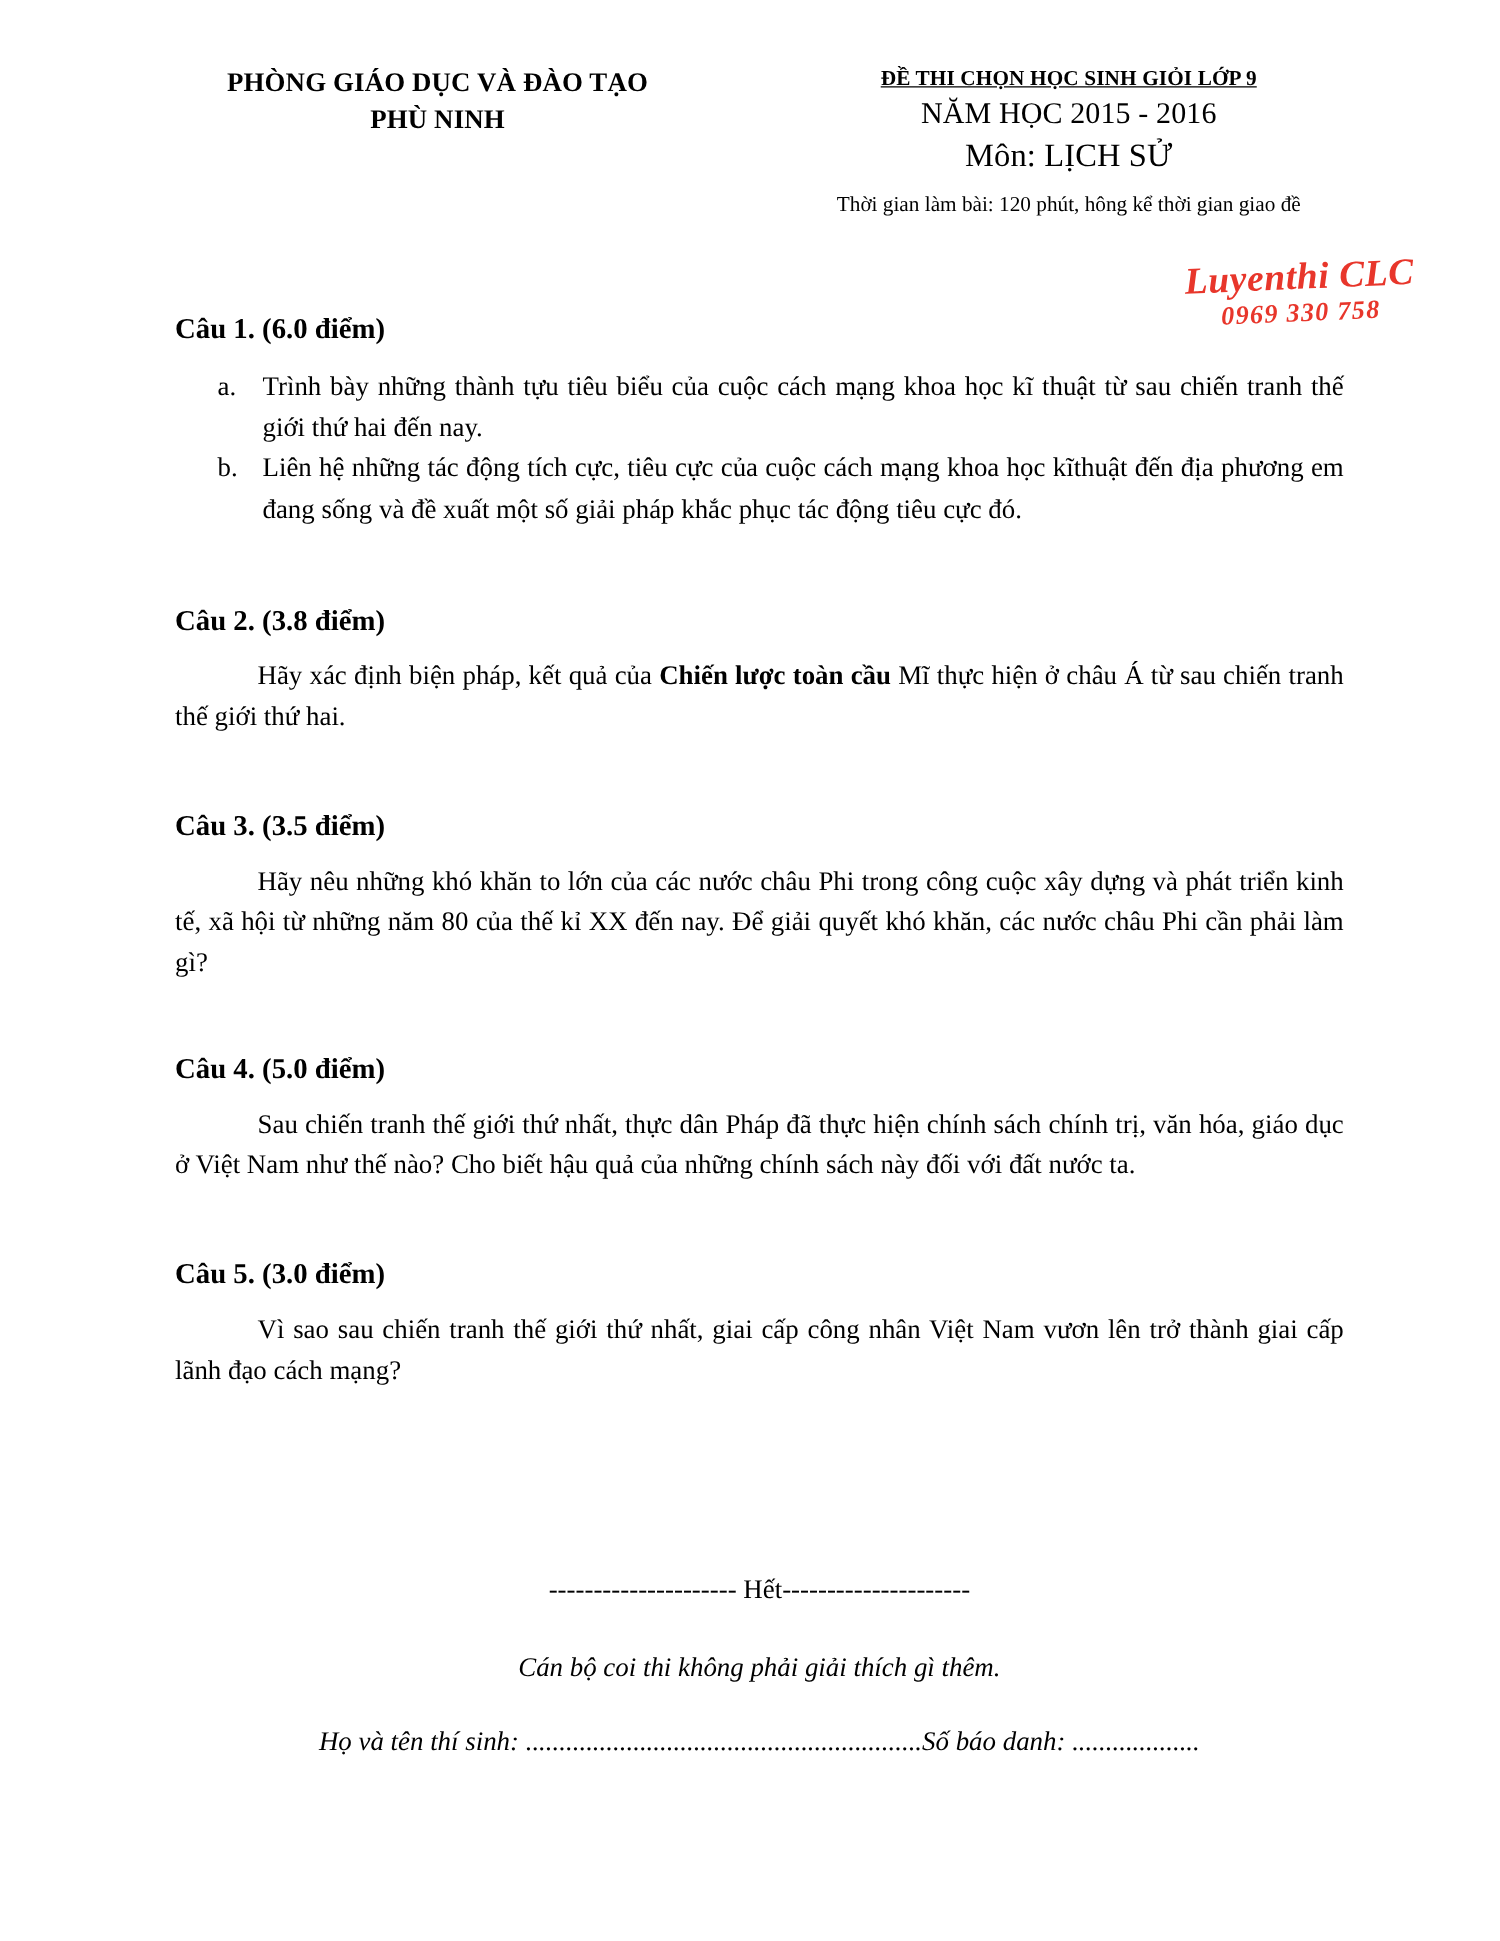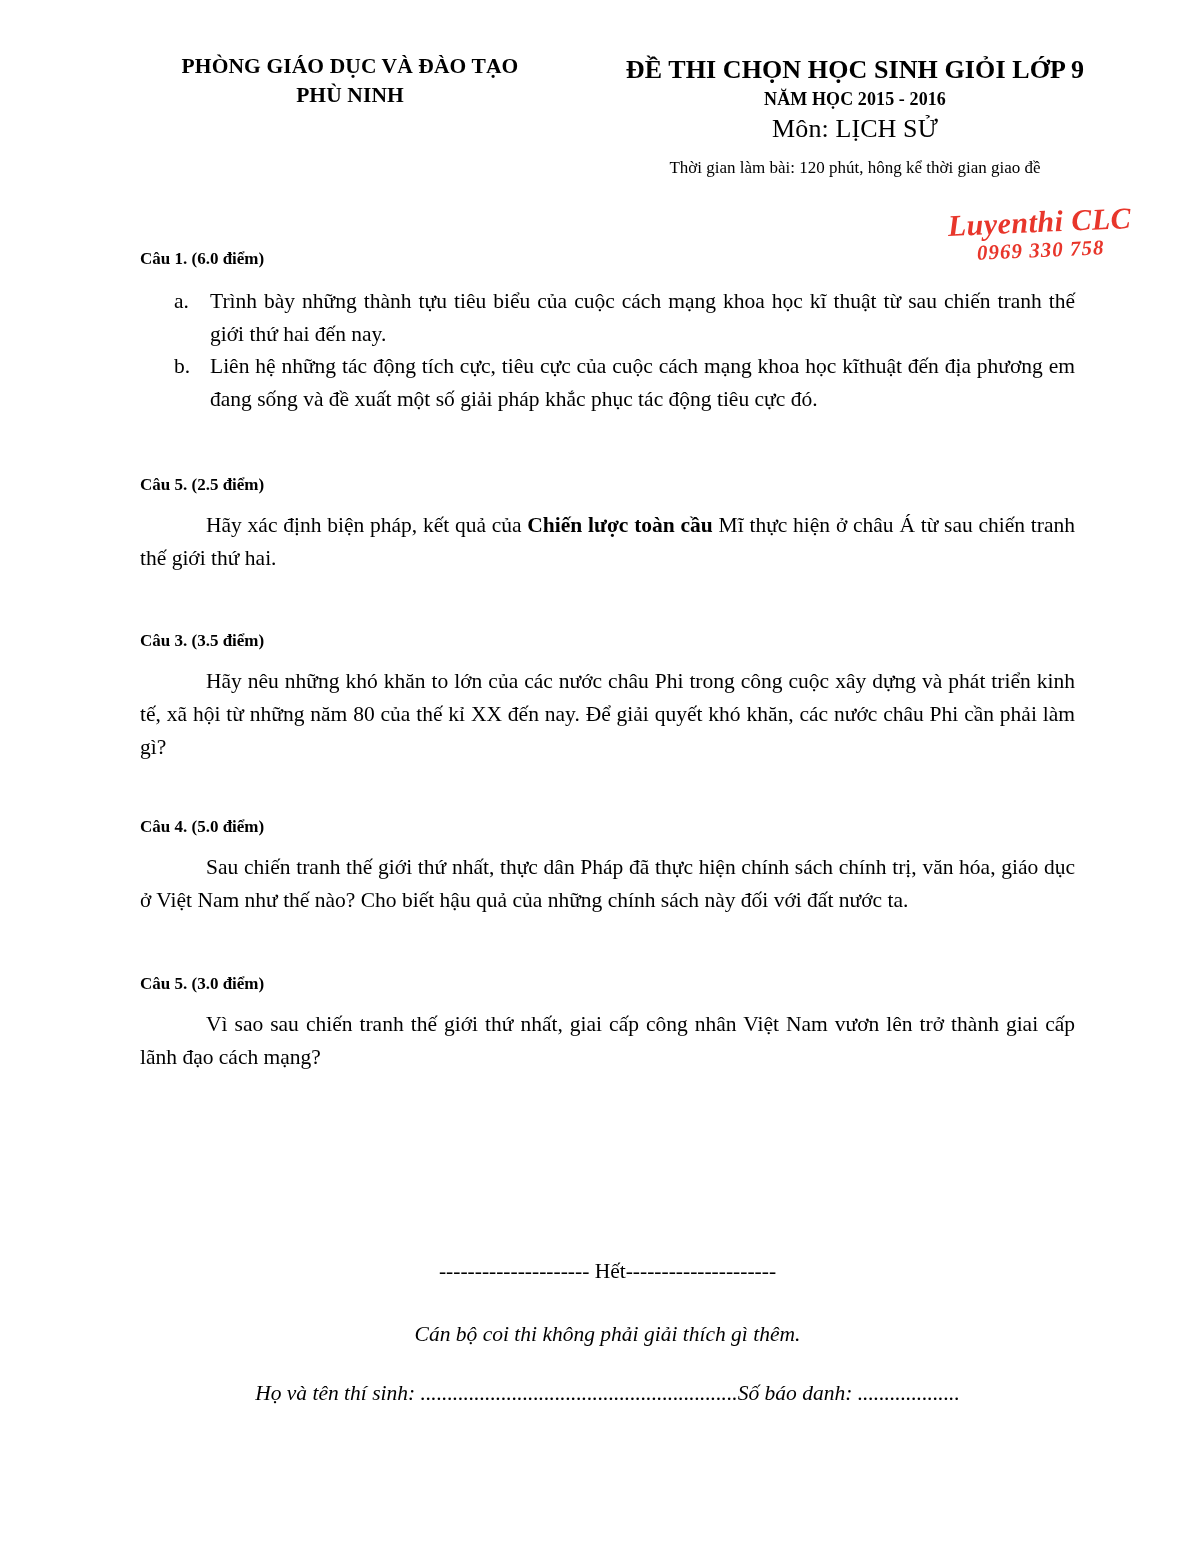--- a/index.html
+++ b/index.html
@@ -43,26 +43,27 @@
     line-height: 1.35;
     letter-spacing: 0.1px;
   }
   .hdr-right {
     flex: 1;
     text-align: center;
     line-height: 1.35;
   }
   .hdr-right .l1 {
     font-weight: bold;
-    font-size: 26px;
-    letter-spacing: 0.1px;
+    font-size: 17px;
+    letter-spacing: 0.1px;
+    text-decoration: underline;
   }
   .hdr-right .l2 {
-    font-weight: bold;
-    font-size: 18px;
+    font-weight: normal;
+    font-size: 24px;
     letter-spacing: 0.1px;
   }
   .hdr-right .l3 {
     font-weight: normal;
     font-size: 26px;
     letter-spacing: 0.1px;
   }
   .hdr-right .l4 {
     font-weight: normal;
     font-size: 17px;
@@ -103,21 +104,21 @@
   .body-area {
     position: absolute;
     top: 248px;
     left: 140px;
     width: 935px;
   }
   .q-block { margin-bottom: 0; }
 
   .q-head {
     font-weight: bold;
-    font-size: 17px;
+    font-size: 23px;
     line-height: 1.3;
   }
 
   .q-para {
     font-size: 21.5px;
     line-height: 1.52;
     text-align: justify;
     text-justify: inter-word;
     text-indent: 66px;
     margin-top: 13px;
@@ -215,21 +216,21 @@
         <li>
           <span class="marker">b.</span>
           <span class="litext">Liên hệ những tác động tích cực, tiêu cực của cuộc cách mạng khoa học kĩthuật đến địa phương em đang sống và đề xuất một số giải pháp khắc phục tác động tiêu cực đó.</span>
         </li>
       </ul>
     </div>
 
     <div class="gap-1"></div>
 
     <div class="q-block">
-      <div class="q-head">Câu 5. (2.5 điểm)</div>
+      <div class="q-head">Câu 2. (3.8 điểm)</div>
       <div class="q-para"><span>Hãy xác định biện pháp, kết quả của </span><b class="strong">Chiến lược toàn cầu</b><span> Mĩ thực hiện ở châu Á từ sau chiến tranh thế giới thứ hai.</span></div>
     </div>
 
     <div class="gap-2"></div>
 
     <div class="q-block">
       <div class="q-head">Câu 3. (3.5 điểm)</div>
       <div class="q-para">Hãy nêu những khó khăn to lớn của các nước châu Phi trong công cuộc xây dựng và phát triển kinh tế, xã hội từ những năm 80 của thế kỉ XX đến nay. Để giải quyết khó khăn, các nước châu Phi cần phải làm gì?</div>
     </div>
 

